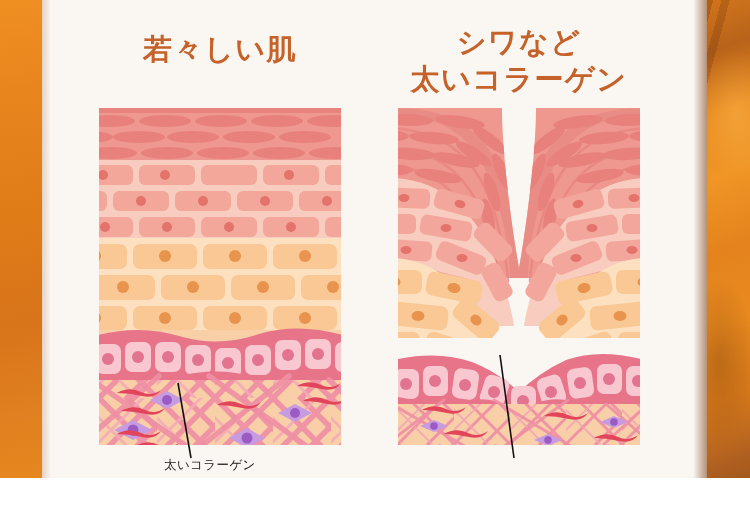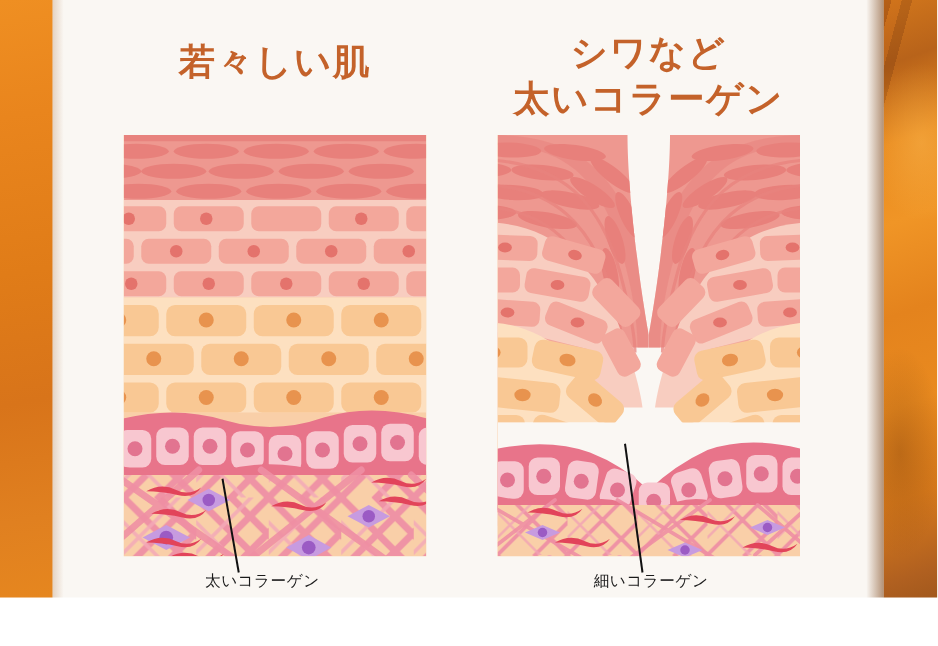--- a/index.html
+++ b/index.html
@@ -491,15 +491,14 @@
       </g>
     </svg>
   </div>
 
   <svg class="leader" style="left:0;top:0;width:750px;height:517px">
     <line x1="178" y1="383" x2="191" y2="458" stroke="#111" stroke-width="1.6"></line>
     <line x1="500" y1="355" x2="514" y2="458" stroke="#111" stroke-width="1.6"></line>
   </svg>
 
   <div class="caption" id="caption-left">太いコラーゲン</div>
-  <div class="caption" id="caption-right">細いコラーゲン</div>
 
 </div>
 
 </body></html>

